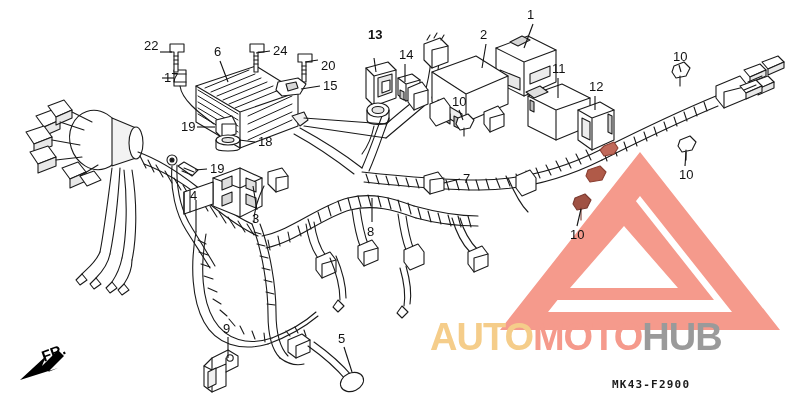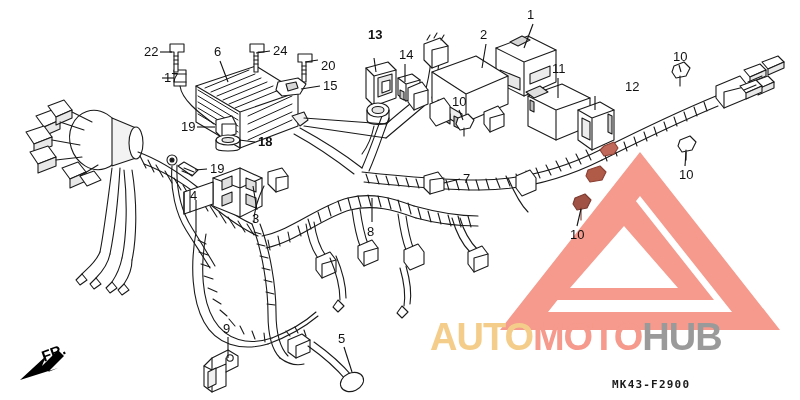--- a/index.html
+++ b/index.html
@@ -438,27 +438,27 @@
       <div class="callout" style="left: 338px; top: 332px;">5</div>
       <div class="callout" style="left: 214px; top: 45px;">6</div>
       <div class="callout" style="left: 463px; top: 172px;">7</div>
       <div class="callout" style="left: 367px; top: 225px;">8</div>
       <div class="callout" style="left: 223px; top: 322px;">9</div>
       <div class="callout" style="left: 452px; top: 95px;">10</div>
       <div class="callout" style="left: 673px; top: 50px;">10</div>
       <div class="callout" style="left: 679px; top: 168px;">10</div>
       <div class="callout" style="left: 570px; top: 228px;">10</div>
       <div class="callout" style="left: 552px; top: 62px;">11</div>
-      <div class="callout" style="left: 589px; top: 80px; margin-left: 36px;">12</div>
+      <div class="callout" style="left: 589px; top: 80px;">12</div>
       <div class="callout" style="left: 368px; top: 28px; font-weight: bold;">13</div>
       <div class="callout" style="left: 399px; top: 48px;">14</div>
       <div class="callout" style="left: 323px; top: 79px;">15</div>
       <div class="callout" style="left: 181px; top: 120px;">19</div>
       <div class="callout" style="left: 164px; top: 71px;">17</div>
-      <div class="callout" style="left: 258px; top: 135px; font-weight: bold;">18</div>
+      <div class="callout" style="left: 258px; top: 135px;">18</div>
       <div class="callout" style="left: 210px; top: 162px;">19</div>
       <div class="callout" style="left: 321px; top: 59px;">20</div>
       <div class="callout" style="left: 273px; top: 44px;">24</div>
-      <div class="callout" style="left: 144px; top: 45px;">22</div>
+      <div class="callout" style="left: 144px; top: 39px;">22</div>
     </div>
 
   <div id="partcode">MK43-F2900</div>
 </div>
 
 </body></html>

